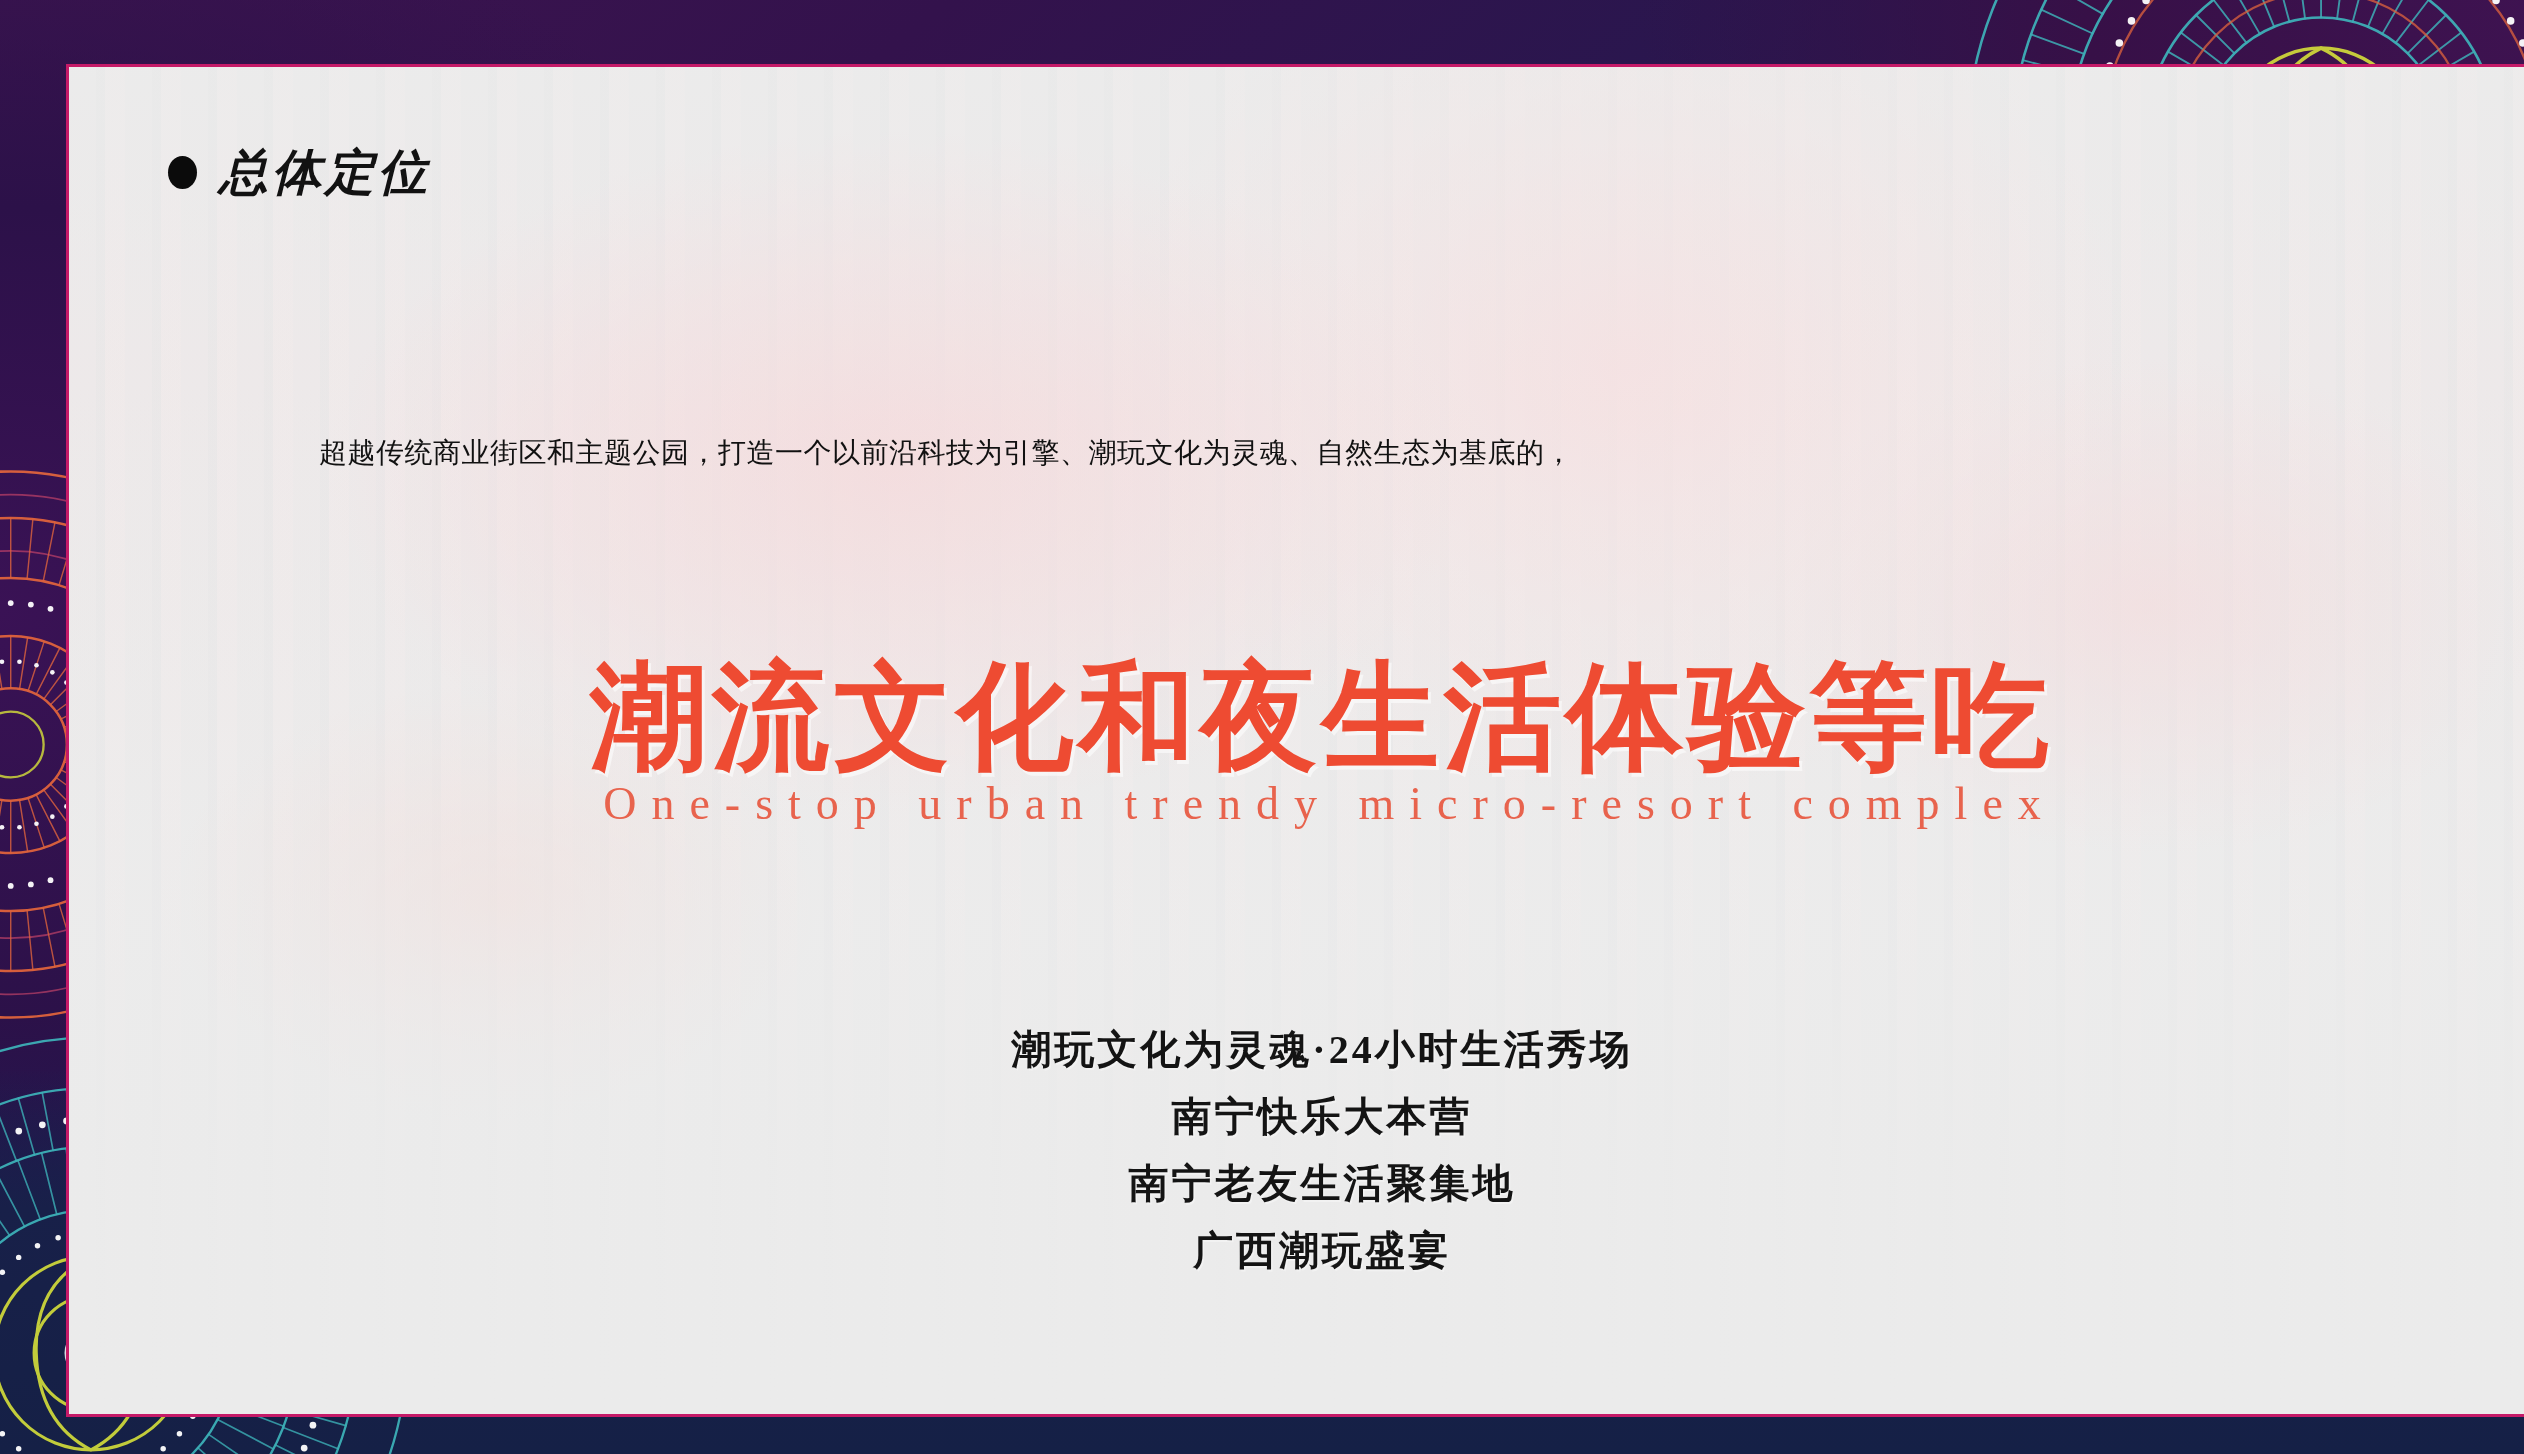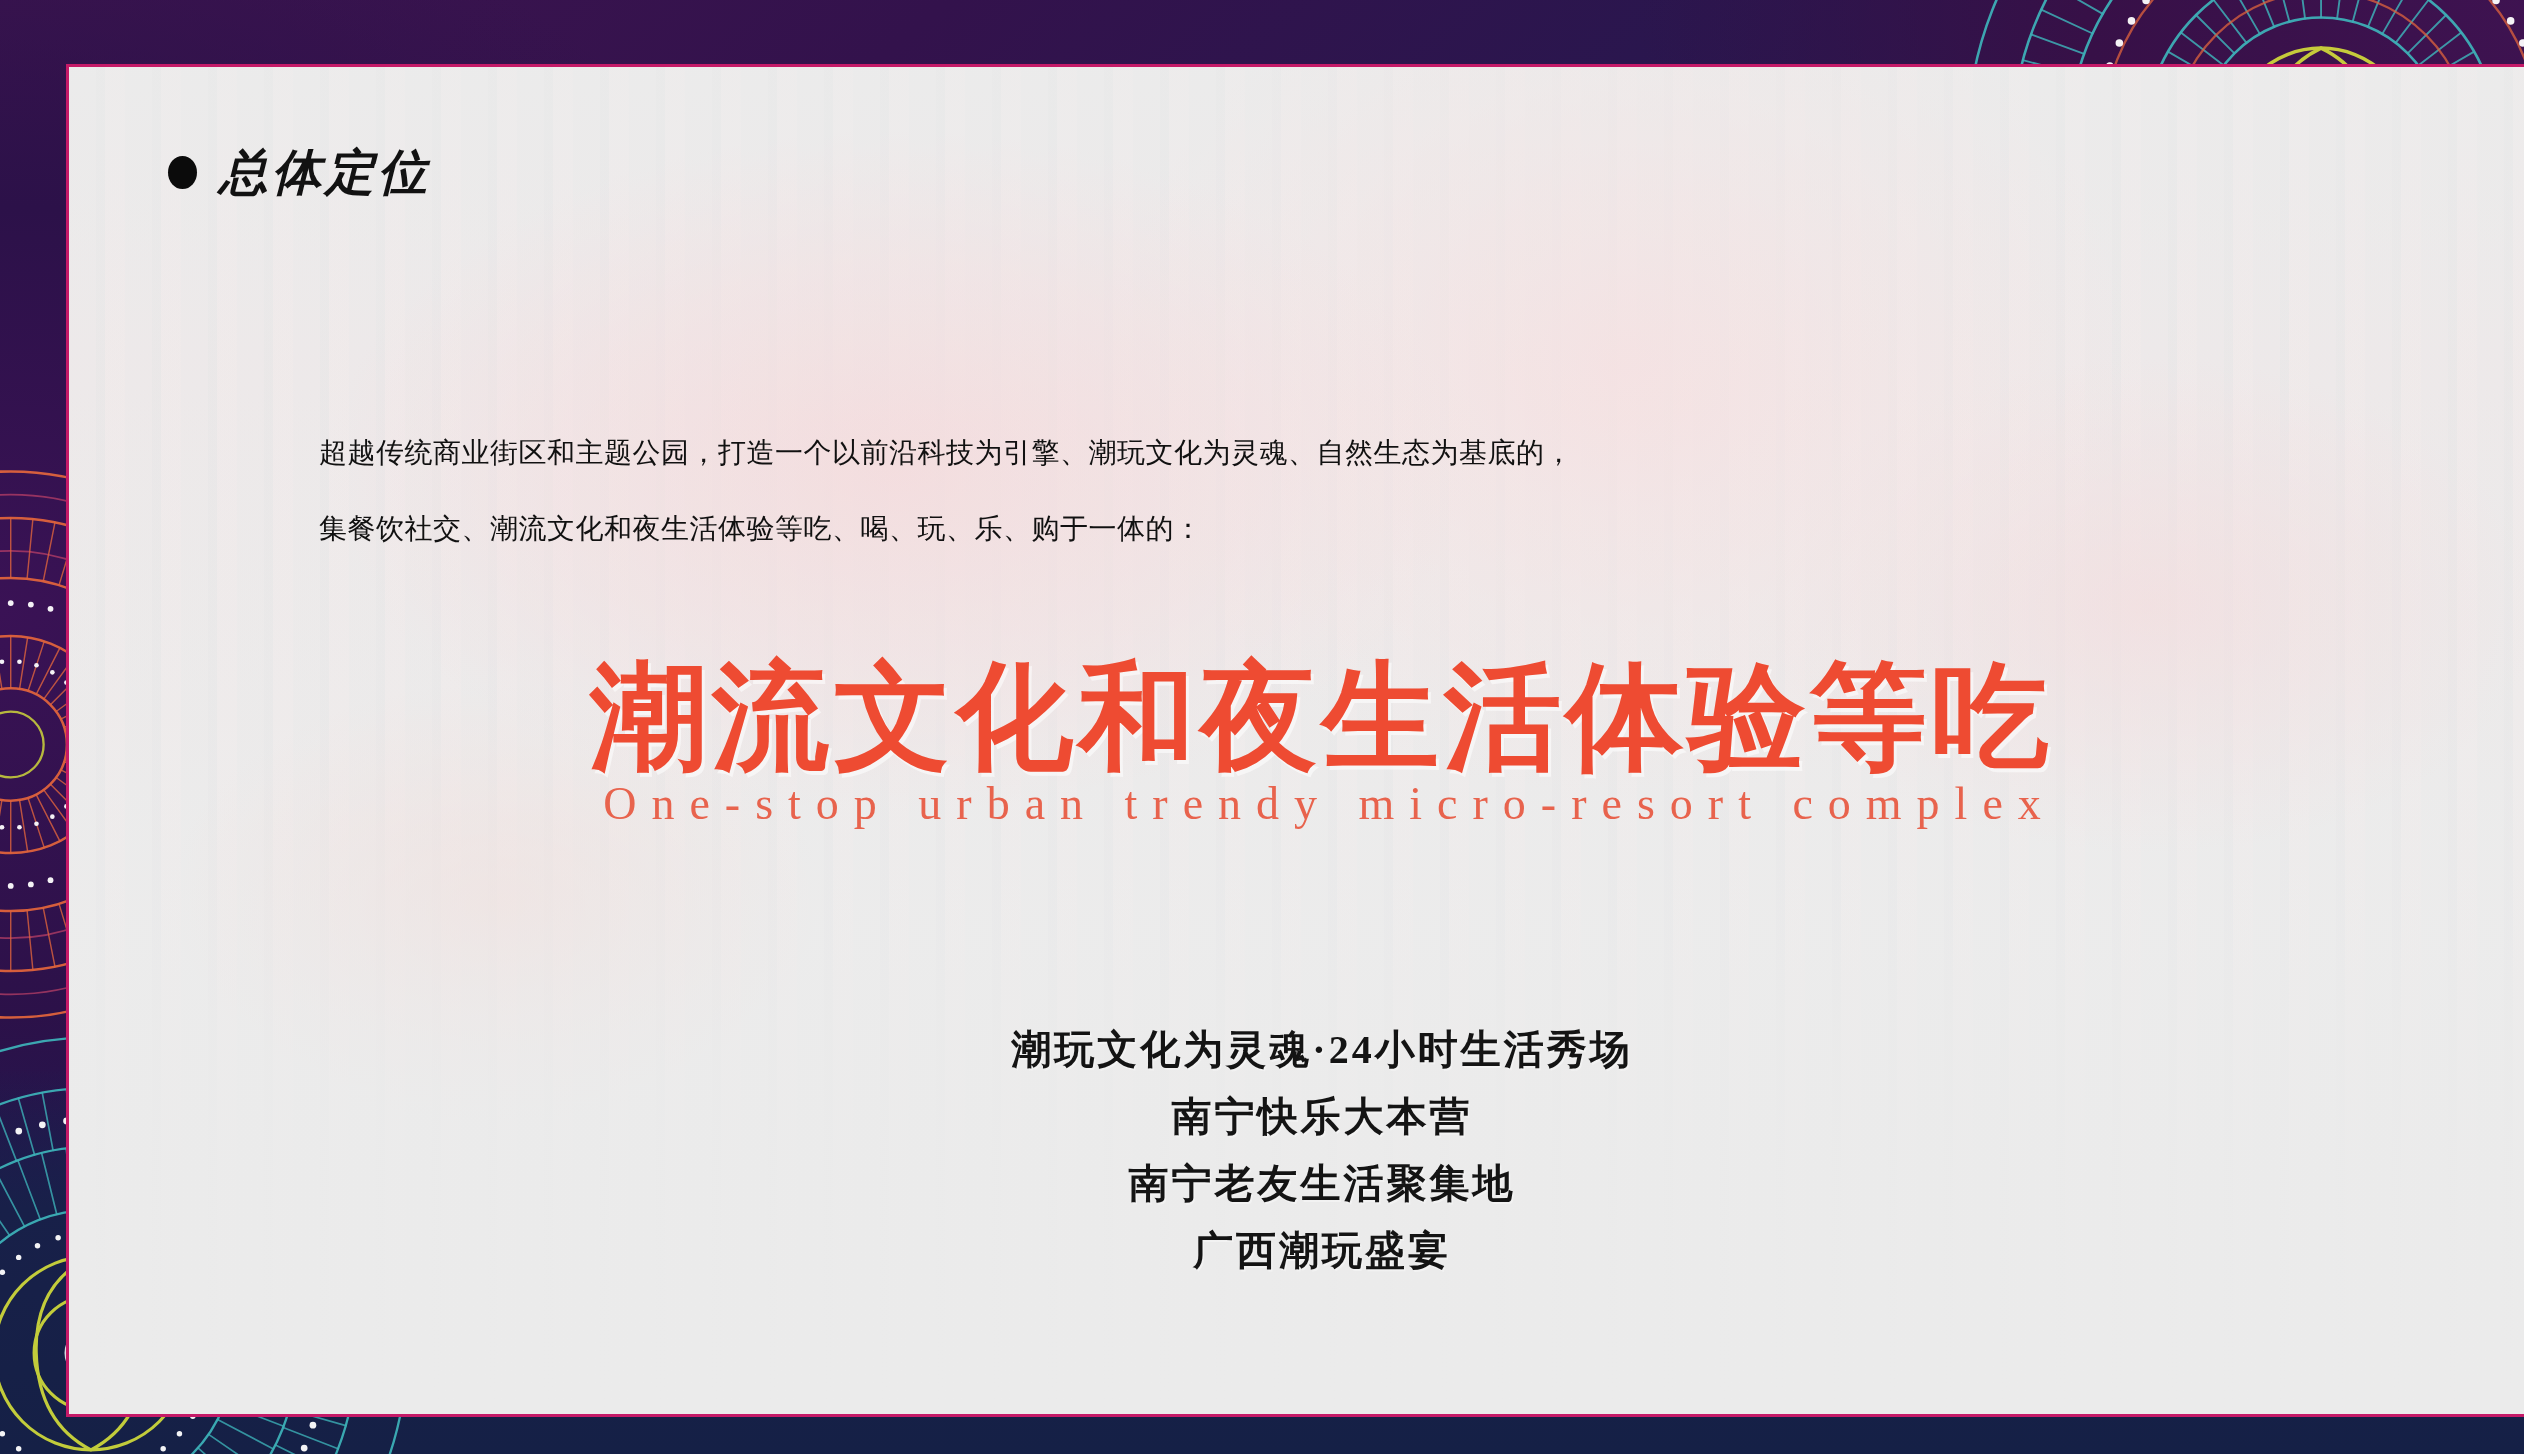--- a/index.html
+++ b/index.html
@@ -858,21 +858,20 @@
 
     <div class="panel-inner">
 
       <div class="heading">
         <span class="bullet-dot"></span>
         <span class="heading-text">总体定位</span>
       </div>
 
       <div class="body-block">
         <div class="body-line">超越传统商业街区和主题公园，打造一个以前沿科技为引擎、潮玩文化为灵魂、自然生态为基底的，</div>
-        <div class="body-line">集餐饮社交、潮流文化和夜生活体验等吃、喝、玩、乐、购于一体的：</div>
       </div>
 
       <div class="headline-wrap">
         <div class="headline">潮流文化和夜生活体验等吃</div>
         <div class="subline">One-stop urban trendy micro-resort complex</div>
       </div>
 
       <div class="taglines">
         <div class="tagline">潮玩文化为灵魂·24小时生活秀场</div>
         <div class="tagline">南宁快乐大本营</div>

